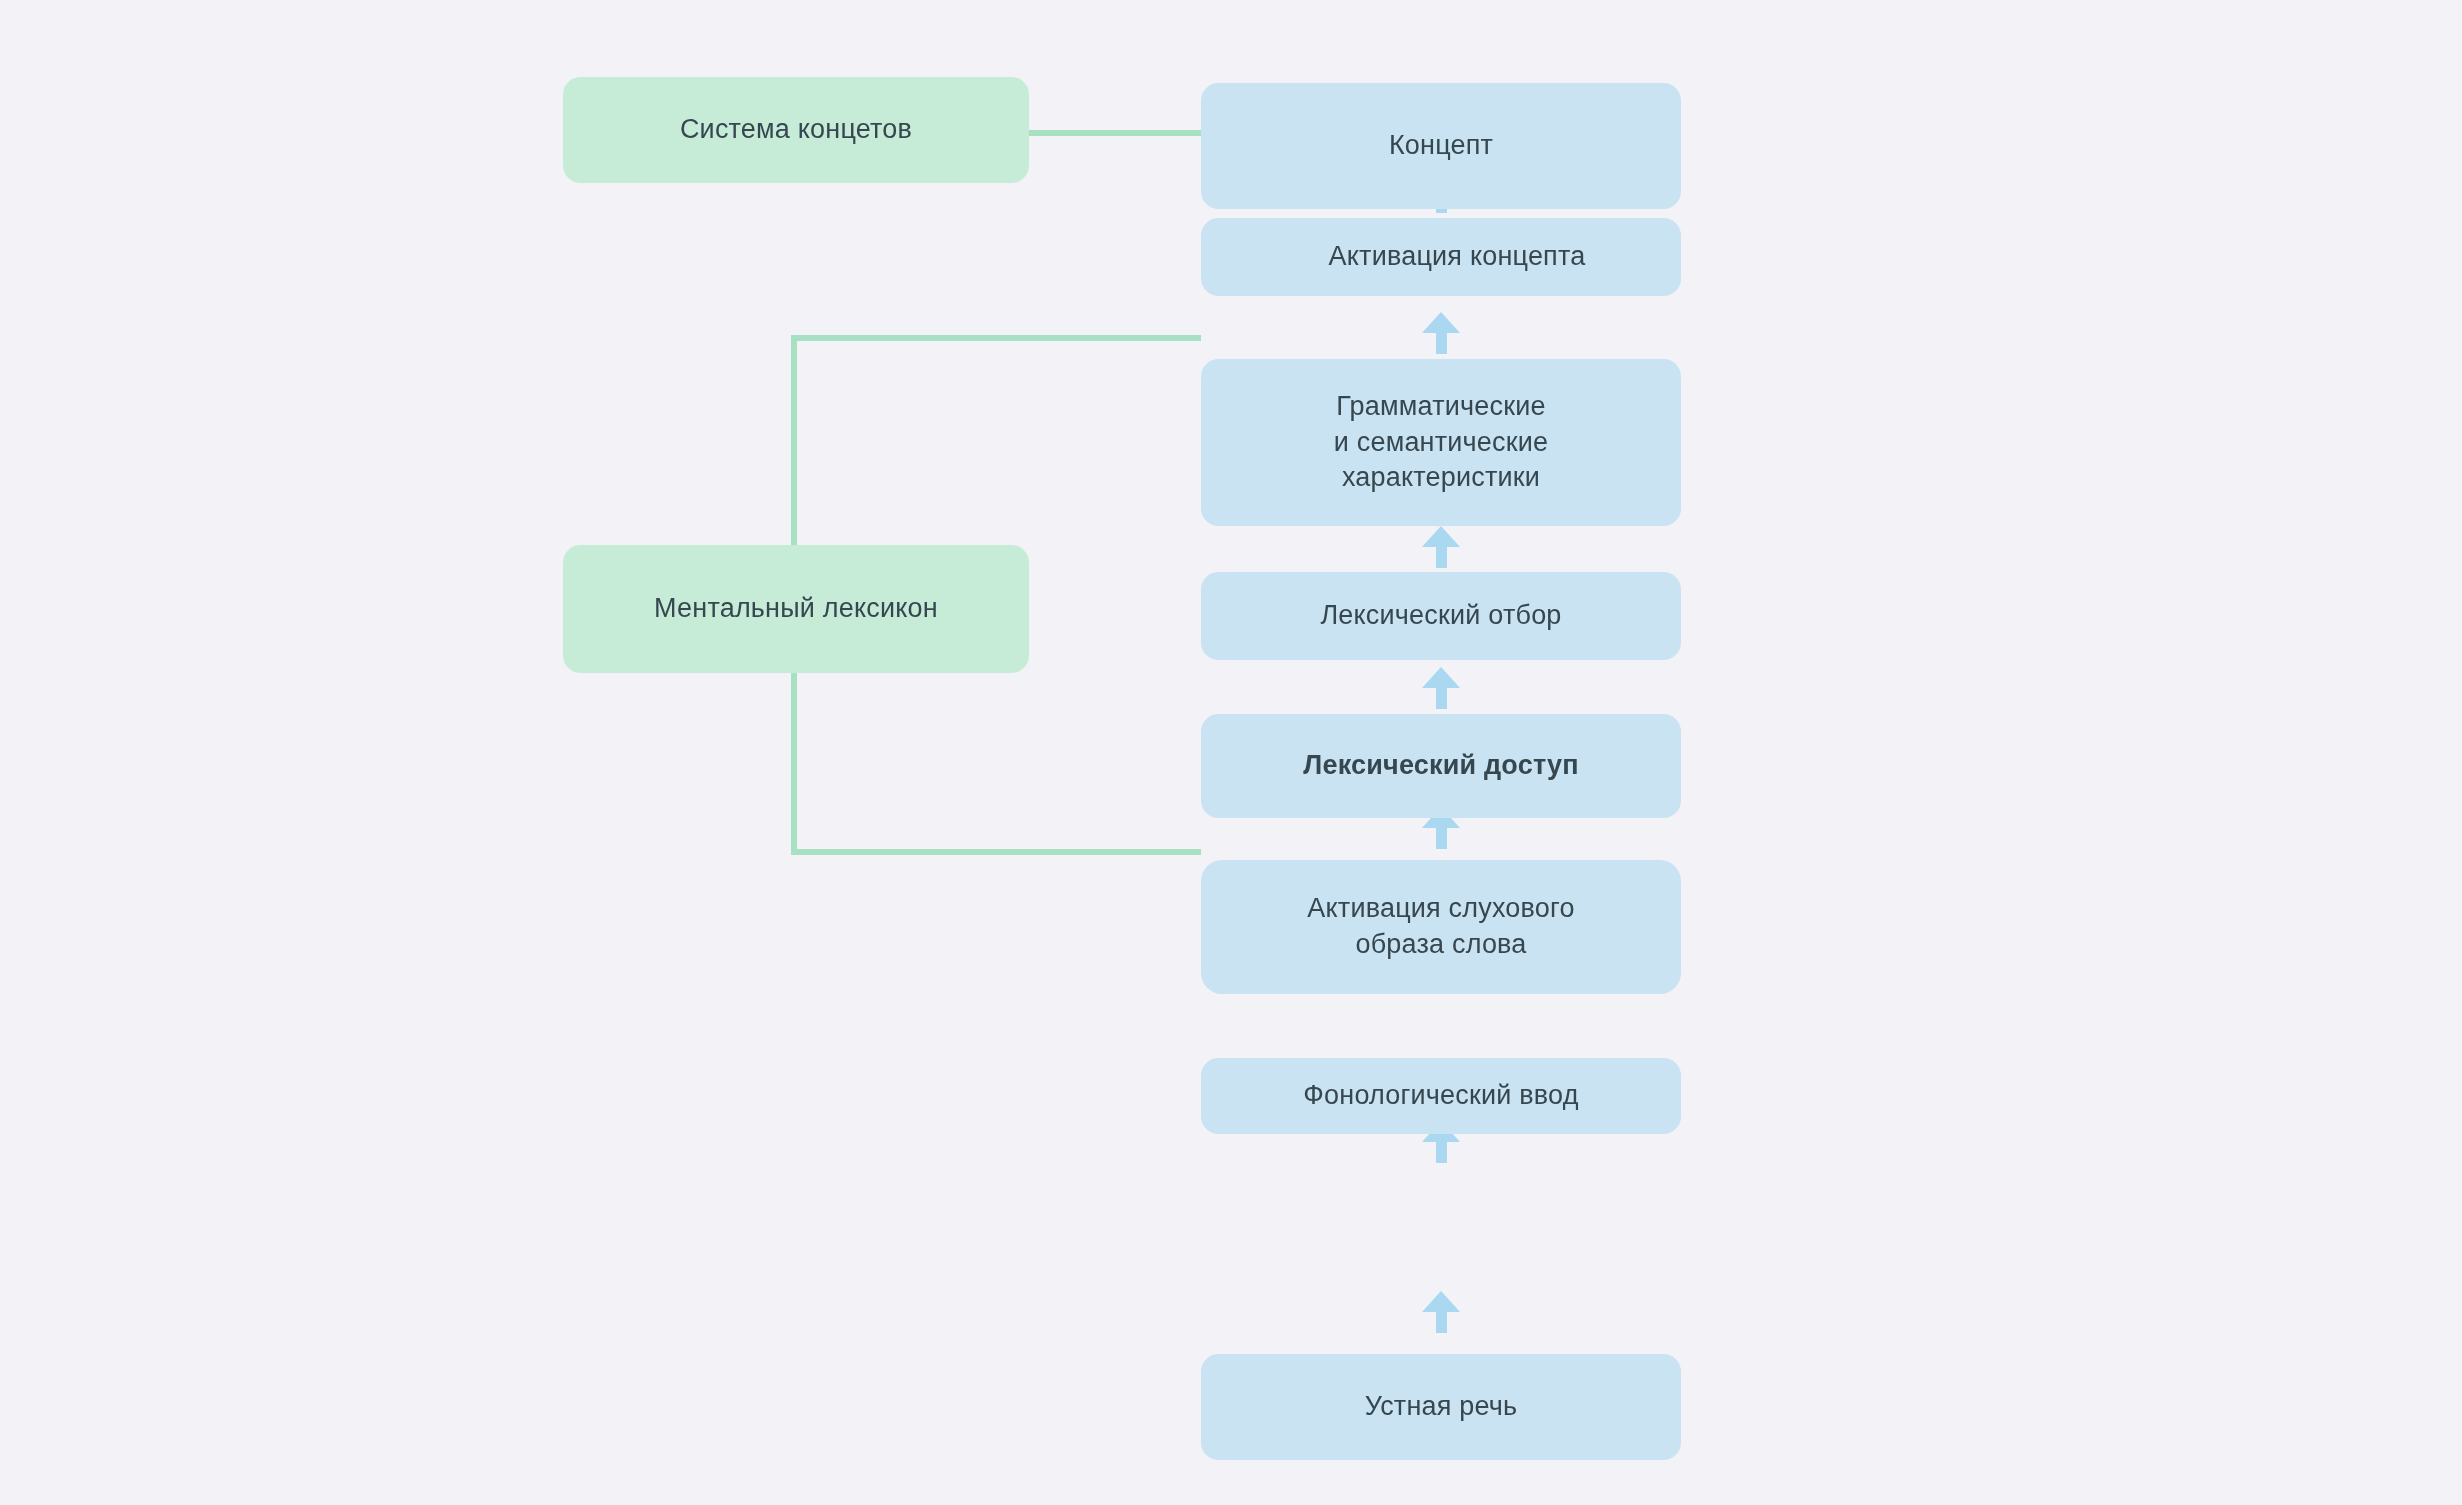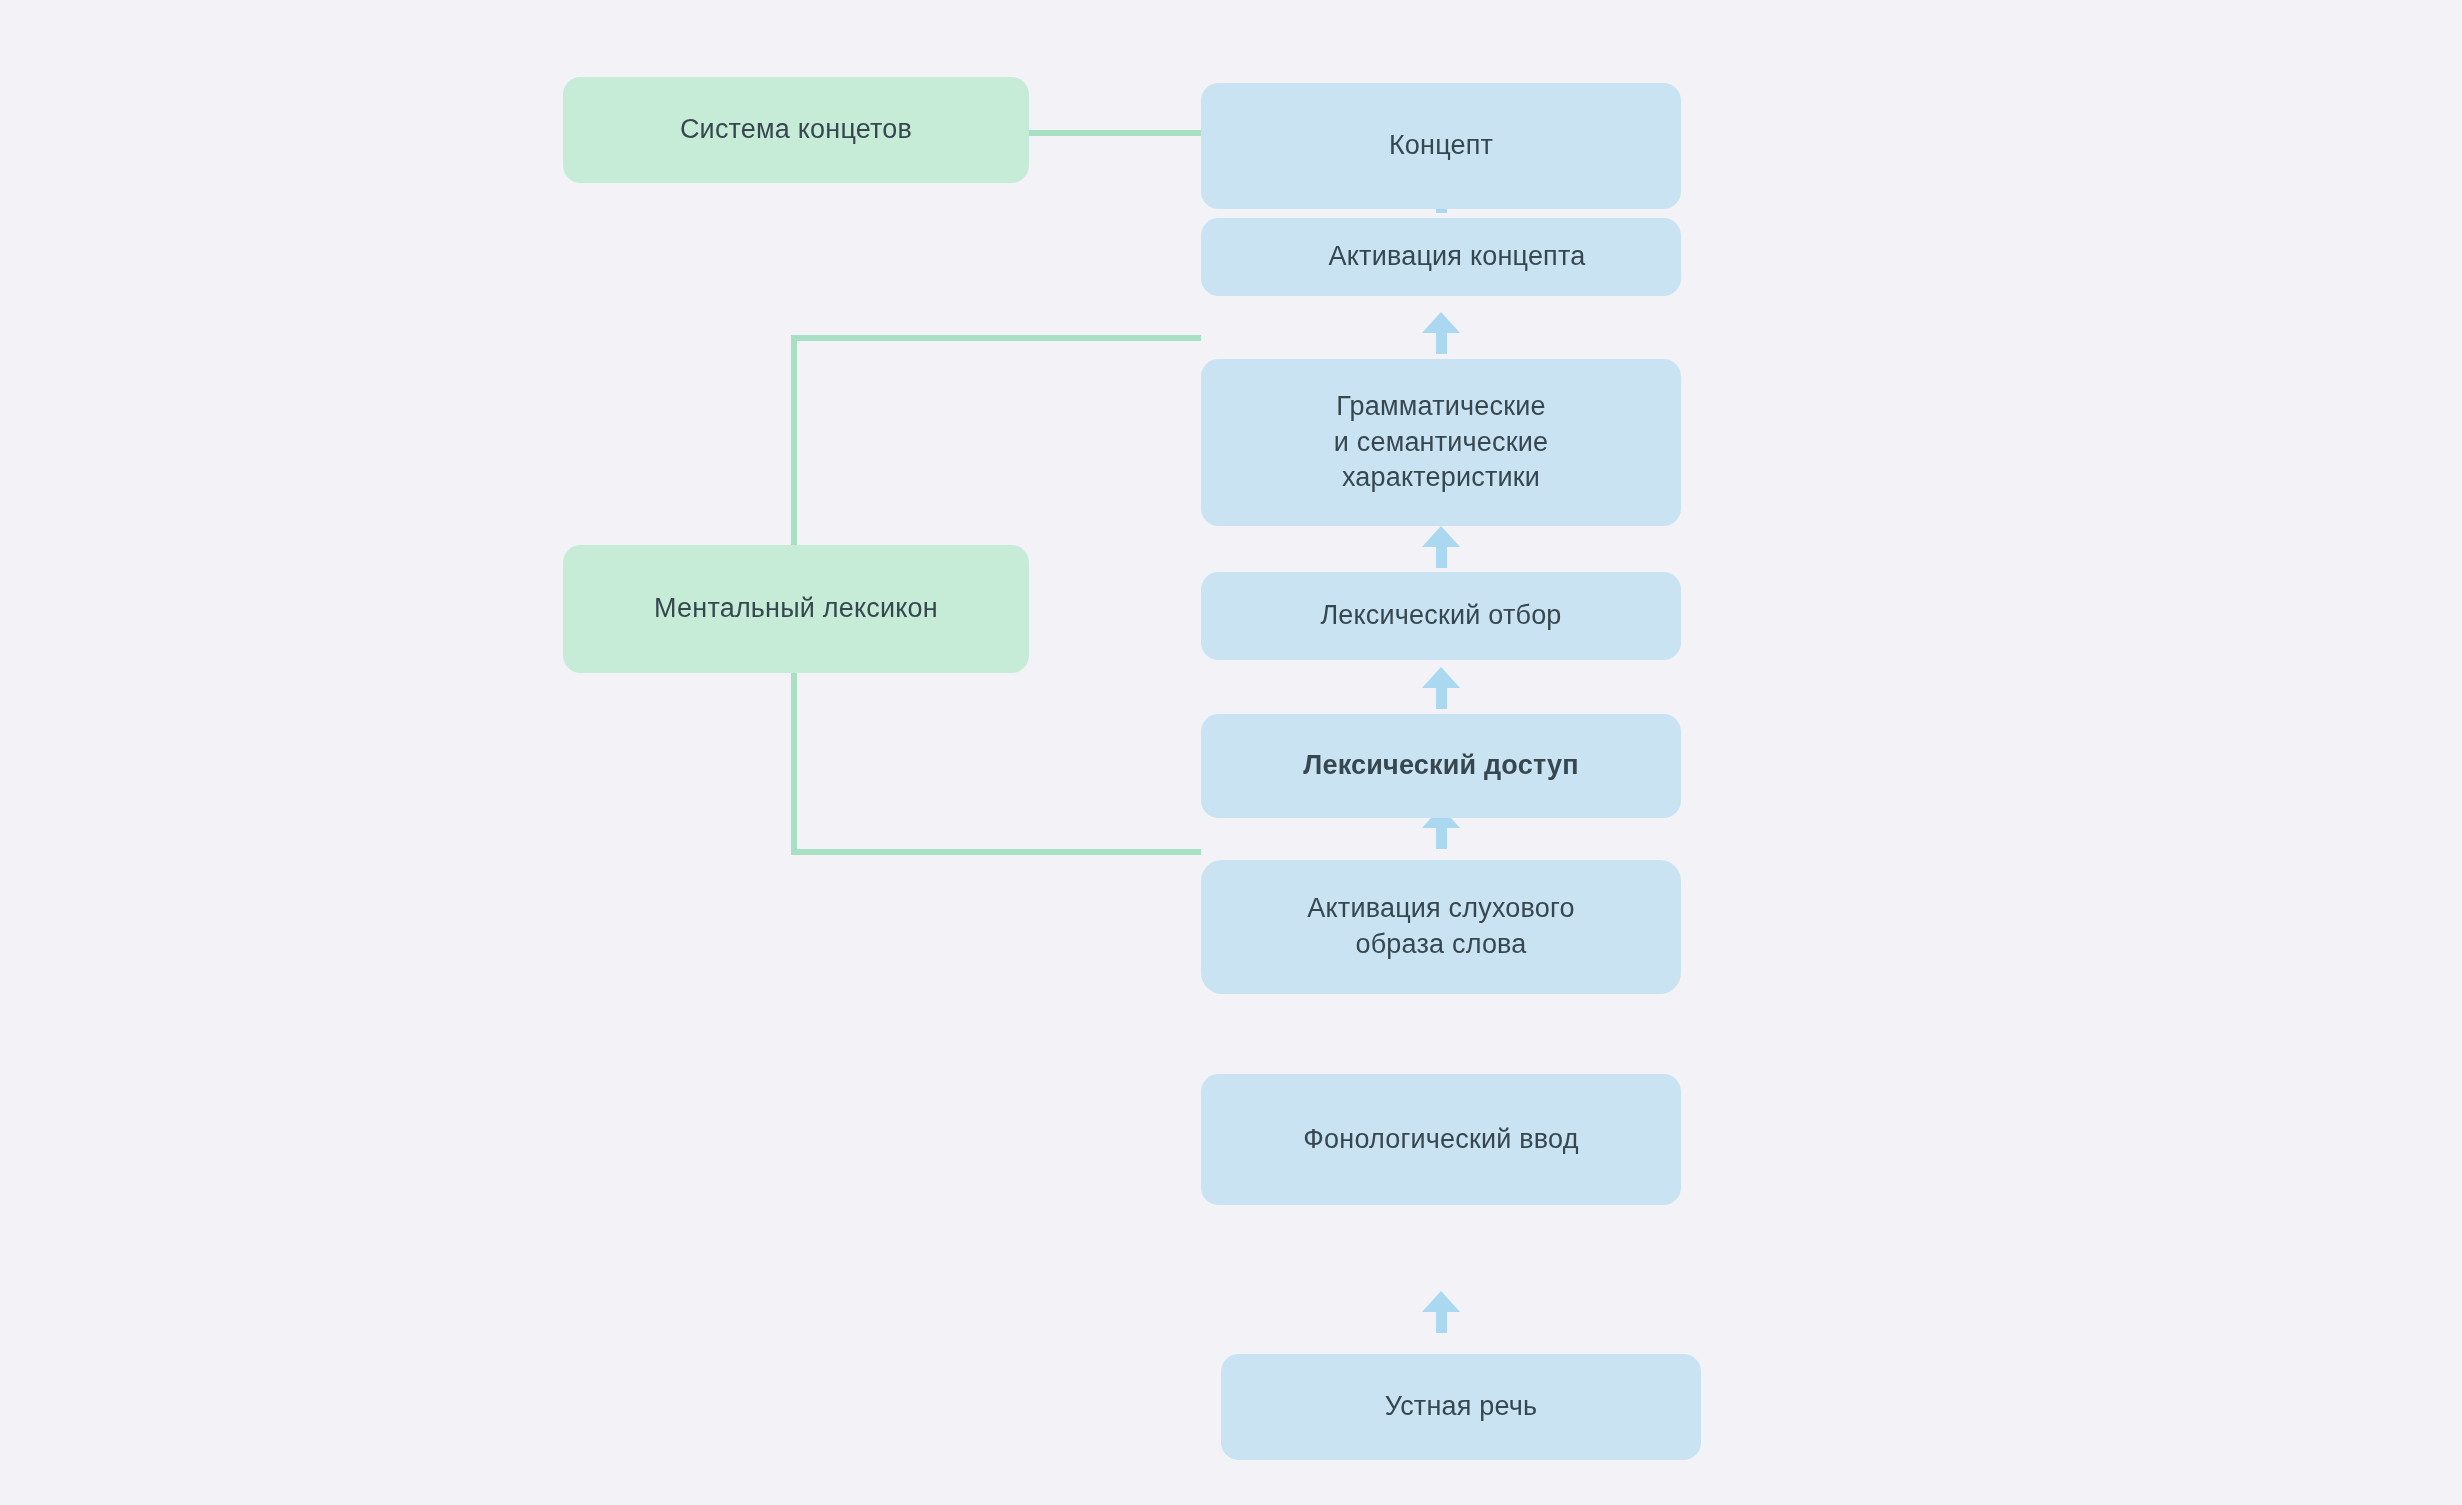--- a/index.html
+++ b/index.html
@@ -148,19 +148,19 @@
 и семантические
 характеристики</div>
 
   <div class="node process" style="top:572px; height:88px;">Лексический отбор</div>
 
   <div class="node process" style="top:714px; height:104px;font-weight:bold;">Лексический доступ</div>
 
   <div class="node process" style="top:860px; height:134px;border-radius:21px;">Активация слухового
 образа слова</div>
 
-  <div class="node process" style="top:1058px; height:131px;margin-top:16px;">Фонологический ввод</div>
+  <div class="node process" style="top:1058px; height:76px;">Фонологический ввод</div>
 
 
-  <div class="node process" style="top:1354px; height:106px;margin-left:20px;">Устная речь</div>
+  <div class="node process" style="top:1354px; height:106px;">Устная речь</div>
 
 </div>
 
 
 </body></html>

